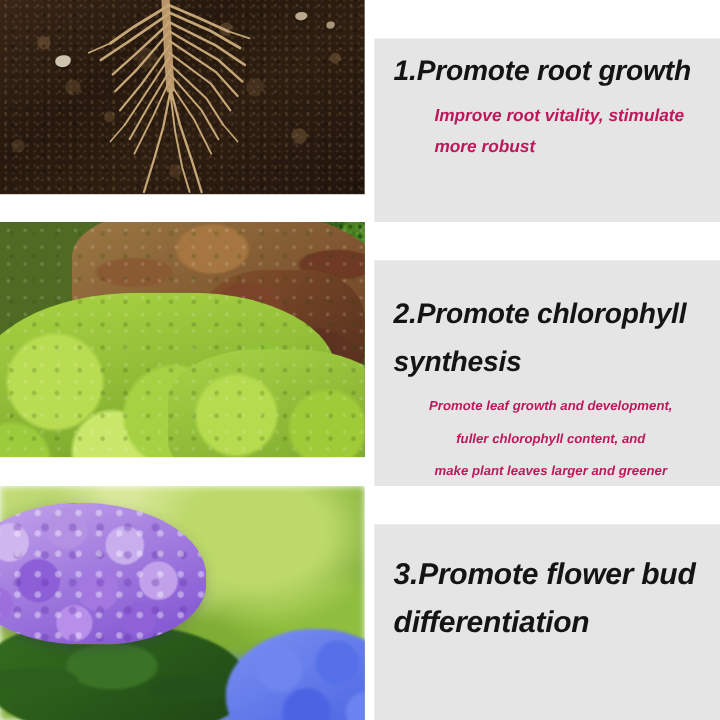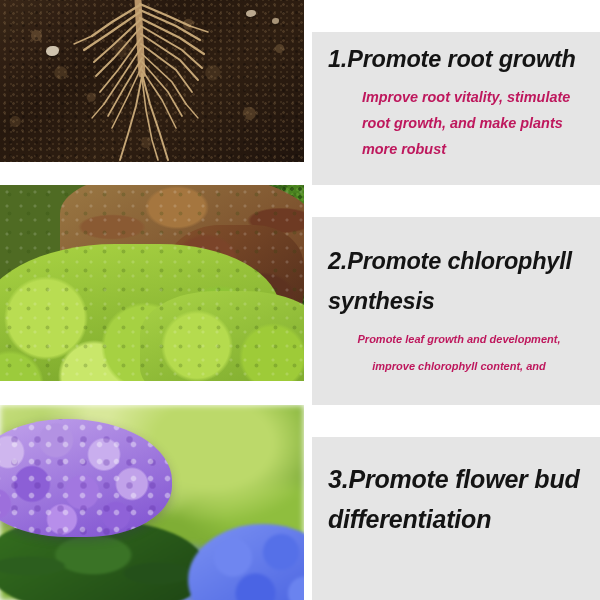--- a/index.html
+++ b/index.html
@@ -289,21 +289,20 @@
           <path d="M104 104 L92 118" stroke-width="1.3"></path>
           <path d="M186 104 L198 118" stroke-width="1.3"></path>
         </g>
       </svg>
     </div>
 
     <div class="textblock">
       <div class="heading">1.Promote root growth</div>
       <div class="body">
         <span class="line">Improve root vitality, stimulate</span>
-        <span class="line">root growth, and make plants</span>
         <span class="line">more robust</span>
       </div>
     </div>
   </section>
 
   <section class="panel panel-2 p2">
 
     <div class="photo">
       <div class="garden">
         <div class="garden-parsley"></div>
@@ -312,21 +311,22 @@
         <div class="garden-green"></div>
         <div class="garden-green2"></div>
         <div class="leafvein"></div>
       </div>
     </div>
 
     <div class="textblock">
       <div class="heading">2.Promote chlorophyll synthesis</div>
       <div class="body">
         <span class="line">Promote leaf growth and development,</span>
-        <span class="line">improve chlorophyll content, and</span>
+        <span class="line">fuller chlorophyll content, and</span>
+        <span class="line">make plant leaves larger and greener</span>
       </div>
     </div>
   </section>
 
   <section class="panel panel-3 p3">
 
     <div class="photo">
       <div class="hydra">
         <div class="hydra-bg"></div>
         <div class="hydra-blue2"></div>

